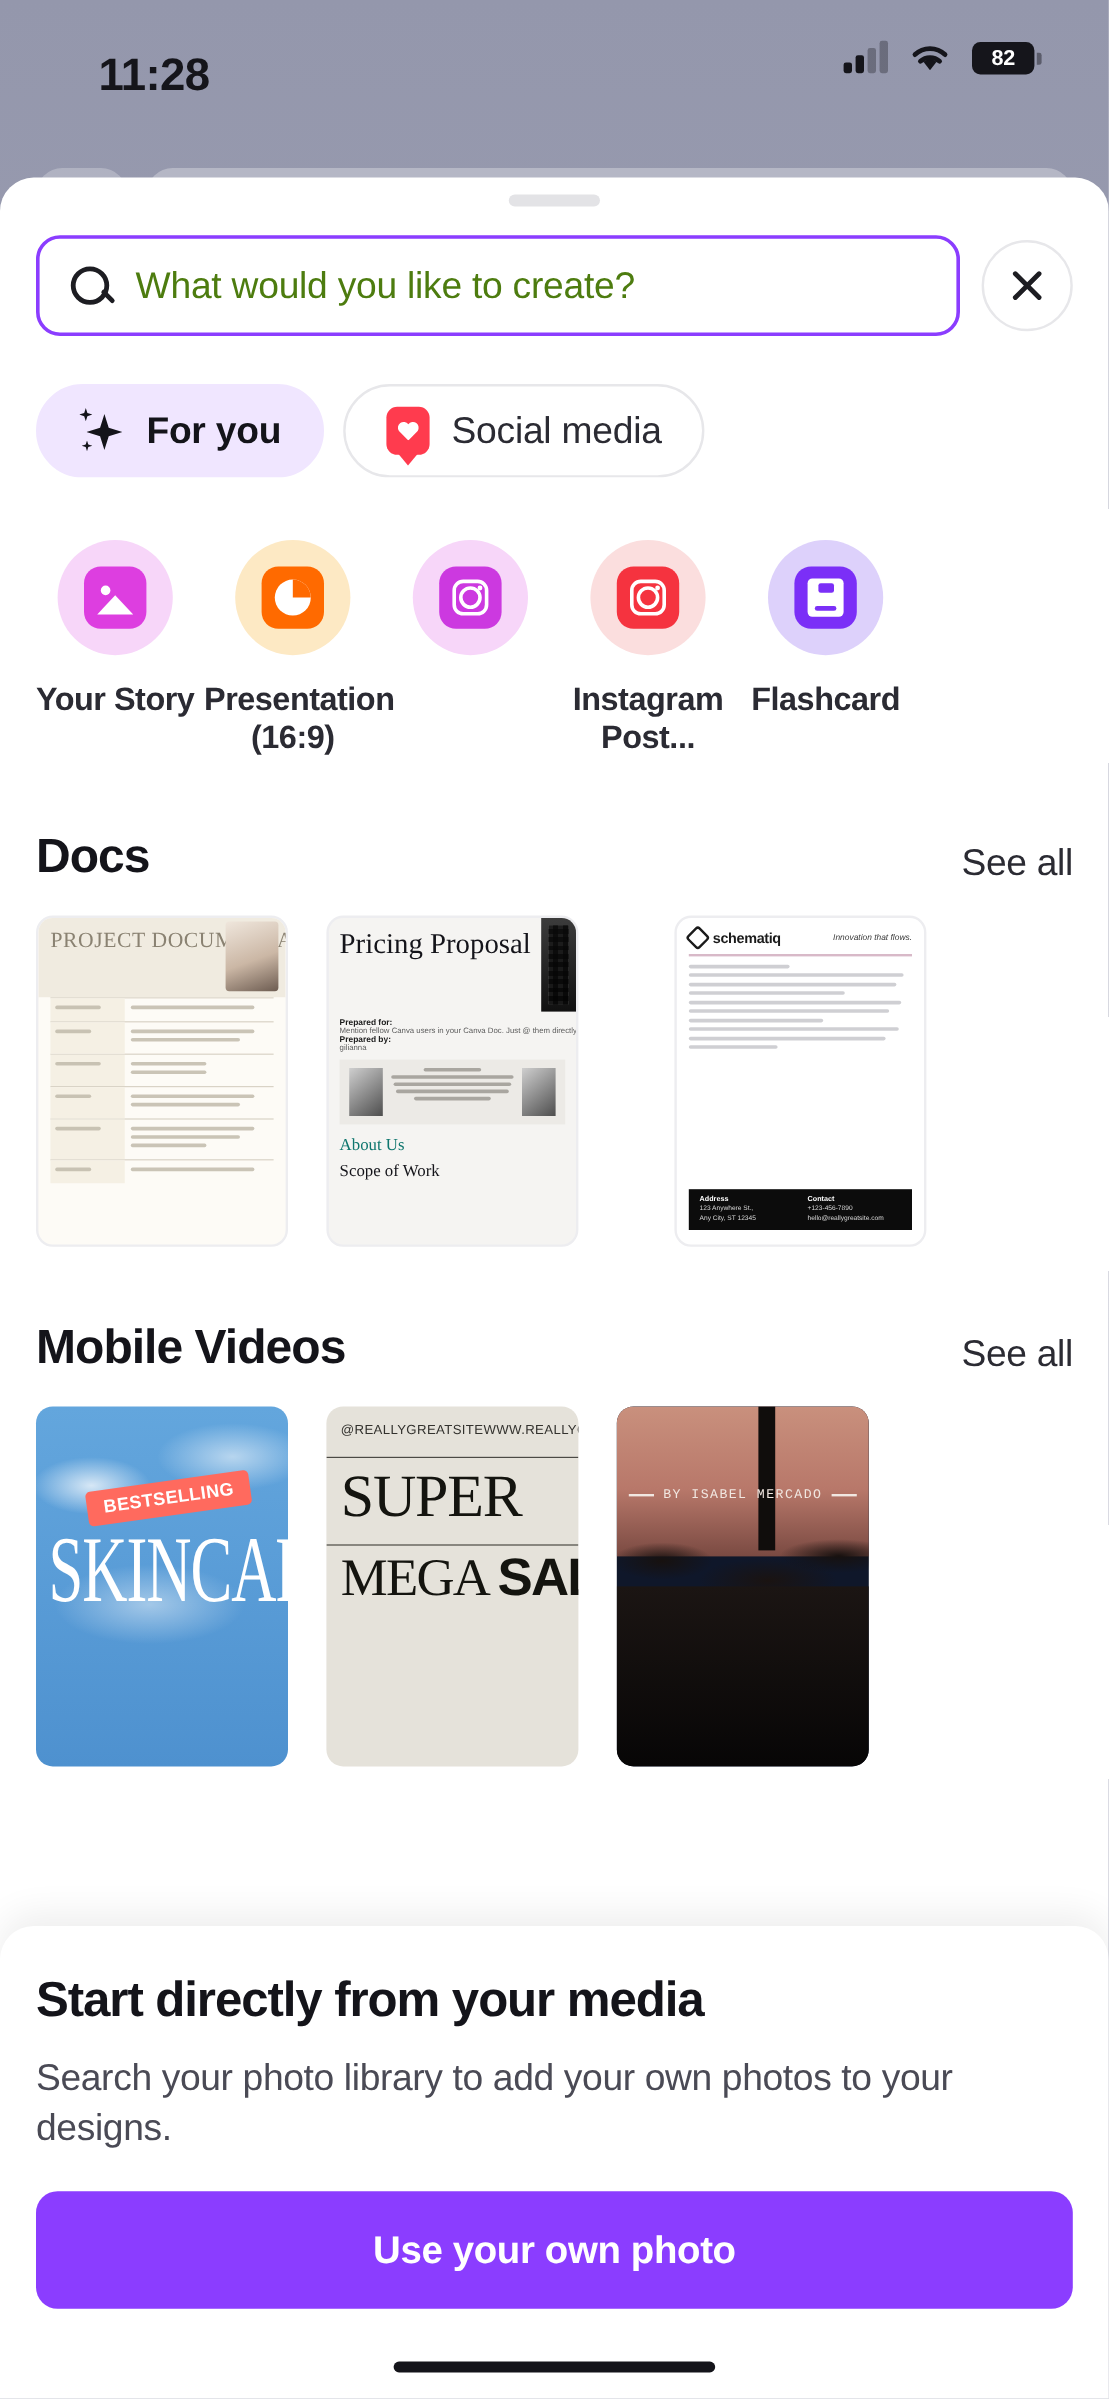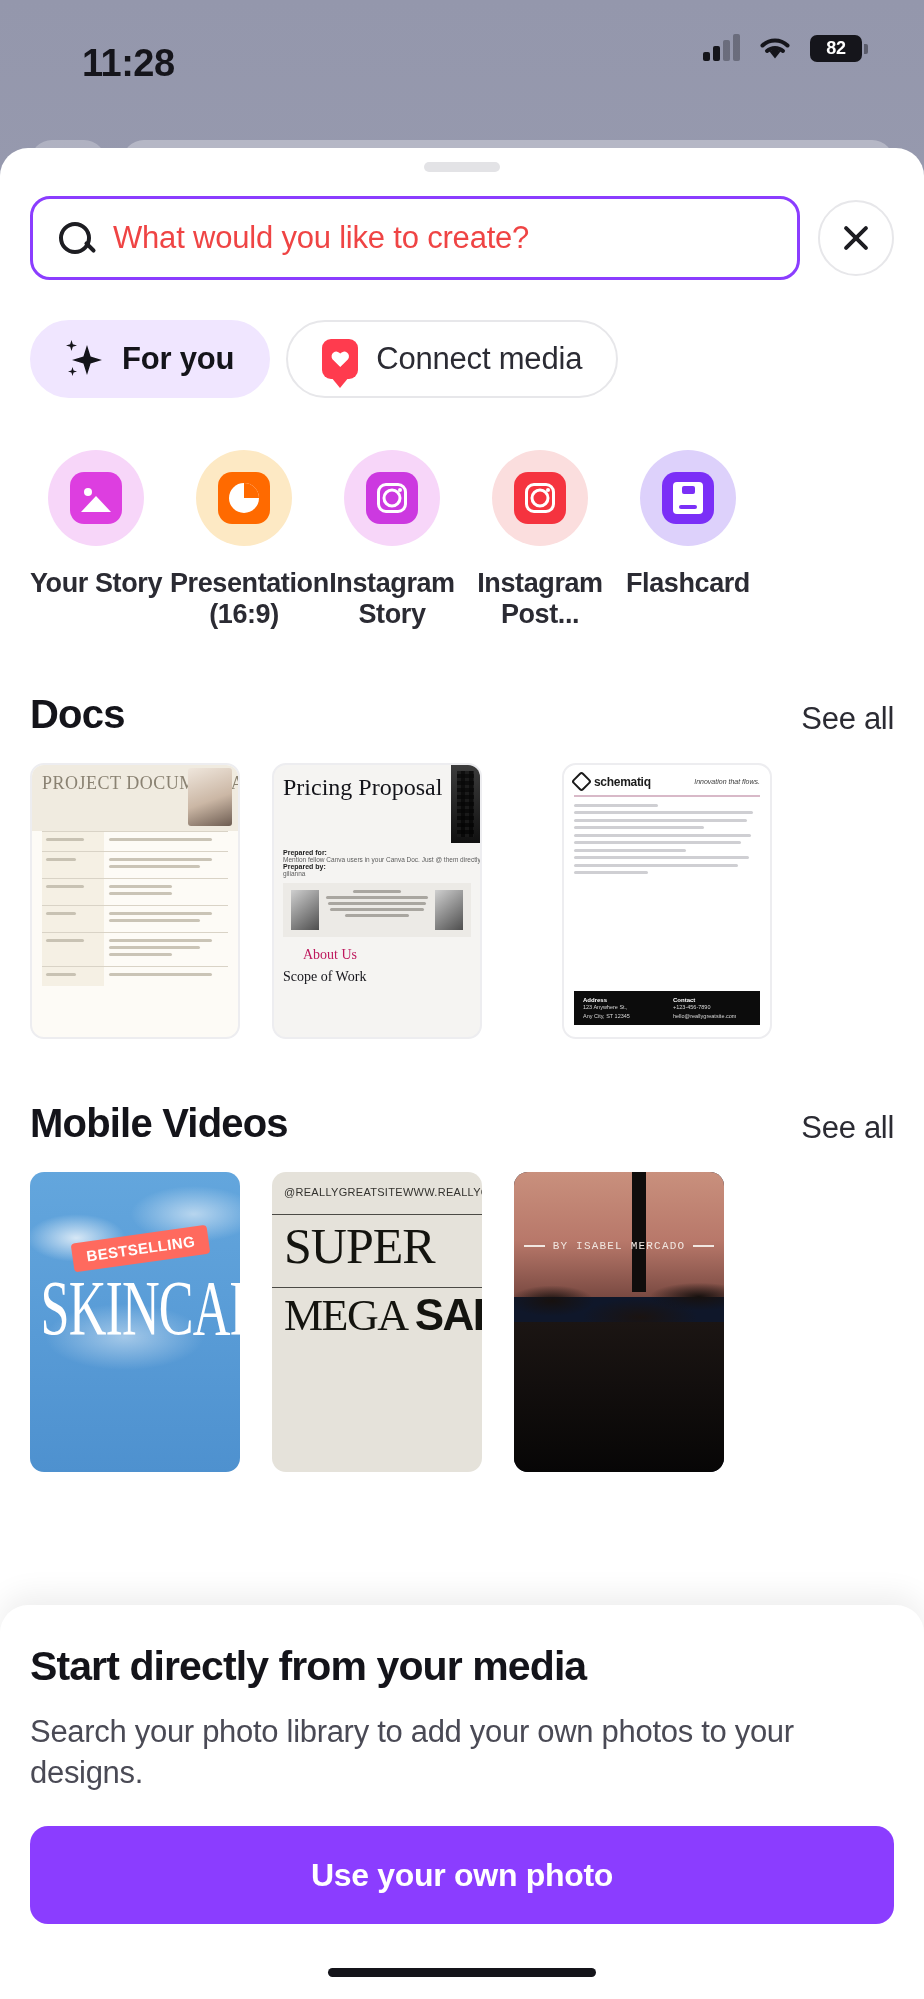--- a/index.html
+++ b/index.html
@@ -101,21 +101,21 @@
   }
   .mag {
     width: 32px; height: 32px; border: 4px solid #1d1d22;
     border-radius: 50%; position: relative; flex: none;
   }
   .mag::after {
     content:""; position:absolute; width: 14px; height: 4px;
     background:#1d1d22; transform: rotate(45deg);
     right: -10px; bottom: 1px; border-radius: 2px;
   }
-  .search-ph { font-size: 31px; color: #ef4444; letter-spacing: -.2px; }
+  .search-ph { font-size: 31px; color: #4d7c0f; letter-spacing: -.2px; }
   .close-btn {
     width: 76px; height: 76px; border-radius: 50%;
     border: 2px solid #e7e7ea; background: #fff;
     display: flex; align-items: center; justify-content: center;
     flex: none;
   }
   .close-x { position: relative; width: 32px; height: 32px; }
   .close-x::before, .close-x::after {
     content: ""; position: absolute; left: 0; top: 14px;
     width: 32px; height: 4px; background: #1d1d22; border-radius: 3px;
@@ -303,21 +303,21 @@
   .doc2 .meta b { display:block; font-size: 7px; color:#1b1b1b; }
   .doc2 .meta i { display:block; font-size: 6.5px; color:#5c5c5c; font-style: normal; }
   .doc2 .box {
     margin: 6px 9px; background: #eceae6; padding: 7px 8px;
     display: flex; gap: 5px; align-items: flex-start;
   }
   .doc2 .box .ph { width: 28px; height: 40px; background: linear-gradient(140deg,#cfcfcf,#4e4e4e); }
   .doc2 .box .tx { flex: 1; }
   .doc2 .box .tx .hl { height: 3px; background: #a9a6a0; margin: 0 auto 3px; border-radius: 2px; }
   .doc2 .sec2 { padding: 4px 9px 0; }
-  .doc2 .sec2 h5 { font-family: "Liberation Serif", serif; font-size: 14px; color:#be185d; font-weight: 400; margin-left: 20px; }
+  .doc2 .sec2 h5 { font-family: "Liberation Serif", serif; font-size: 14px; color:#0f766e; font-weight: 400; }
   .doc2 .sow {
     font-family: "Liberation Serif", serif; font-size: 14px; color:#14141a;
     padding: 6px 9px 0; border-top: 0;
   }
 
   
   .doc3 { background: #fff; margin-left: 48px; }
   .doc3 .hdr {
     display: flex; align-items: center; justify-content: space-between;
     padding: 9px 10px 6px;
@@ -500,21 +500,21 @@
             </span>
         </span>
         <span>For you</span>
       </div>
       <div class="chip">
         <span class="chip-ico">
           <span class="heartpin">
               <i></i>
             </span>
         </span>
-        <span>Connect media</span>
+        <span>Social media</span>
       </div>
     </div>
 
     <div class="cats">
       <div class="cat">
         <div class="cat-circle" style="background:#f7d6f9">
           <div class="cat-tile" style="background:#dd3ee0">
             <span class="ic-image"></span>
           </div>
         </div>
@@ -527,21 +527,20 @@
           </div>
         </div>
         <div class="cat-label">Presentation (16:9)</div>
       </div>
       <div class="cat">
         <div class="cat-circle" style="background:#f7d6f9">
           <div class="cat-tile" style="background:#cc39e0">
             <span class="ic-ig"></span>
           </div>
         </div>
-        <div class="cat-label">Instagram Story</div>
       </div>
       <div class="cat">
         <div class="cat-circle" style="background:#fbdede">
           <div class="cat-tile" style="background:#f5333f">
             <span class="ic-ig"></span>
           </div>
         </div>
         <div class="cat-label">Instagram Post...</div>
       </div>
       <div class="cat">

